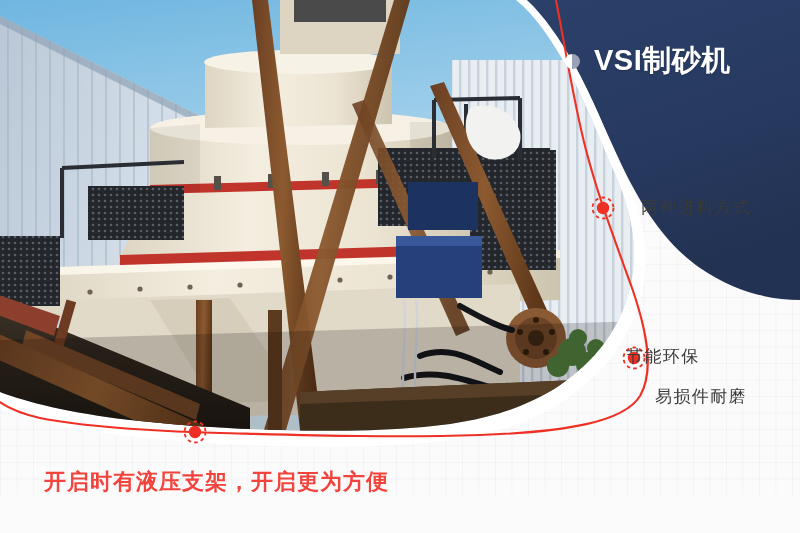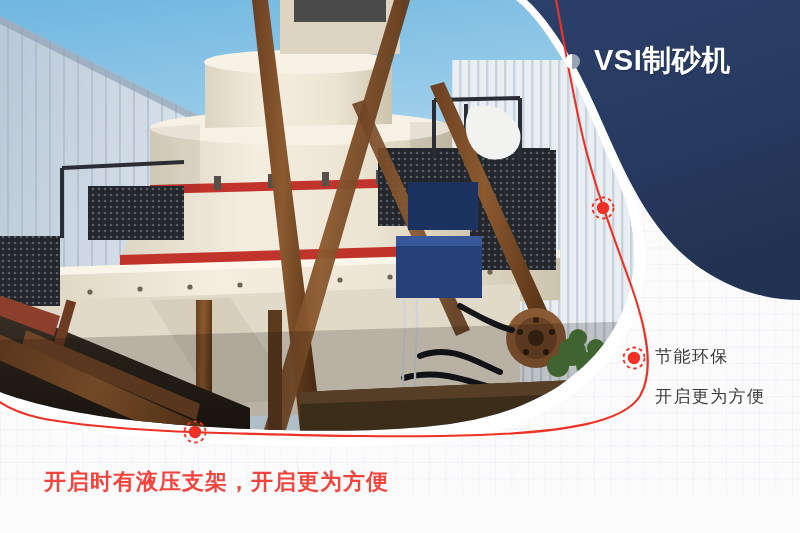--- a/index.html
+++ b/index.html
@@ -48,21 +48,21 @@
   
   .rlabel{
     position:absolute;
     color:#3a3a3a;
     font-size:17px;
     white-space:nowrap;
     letter-spacing:1.4px;
     z-index:40;
   }
   #label-feed{left:641px;top:196px;}
-  #label-eco{left:655px;top:345px;}
+  #label-eco{left:626px;top:345px;}
   #label-wear{left:655px;top:385px;}
 
   
   #caption{
     position:absolute;left:44px;top:470px;
     color:#f2443c;
     font-size:22px;
     font-weight:bold;
     letter-spacing:1px;
     white-space:nowrap;
@@ -329,18 +329,19 @@
       <circle cx="195" cy="432" r="10.5" fill="none" stroke="#ee3124" stroke-width="1.8" stroke-dasharray="3.6 3.2"></circle>
       <circle cx="195" cy="432" r="6.2" fill="#ee3124"></circle>
     </g>
   </svg>
 
   <div id="title-block">
     <span id="title-bullet"></span>
     <span id="title-text">VSI制砂机</span>
   </div>
 
+  <div class="rlabel" id="label-feed">两种进料方式</div>
   <div class="rlabel" id="label-eco">节能环保</div>
-  <div class="rlabel" id="label-wear">开启更为方便</div>
+  <div class="rlabel" id="label-wear">易损件耐磨</div>
 
   <div id="caption">开启时有液压支架，开启更为方便</div>
 
 </div>
 
 </body></html>

